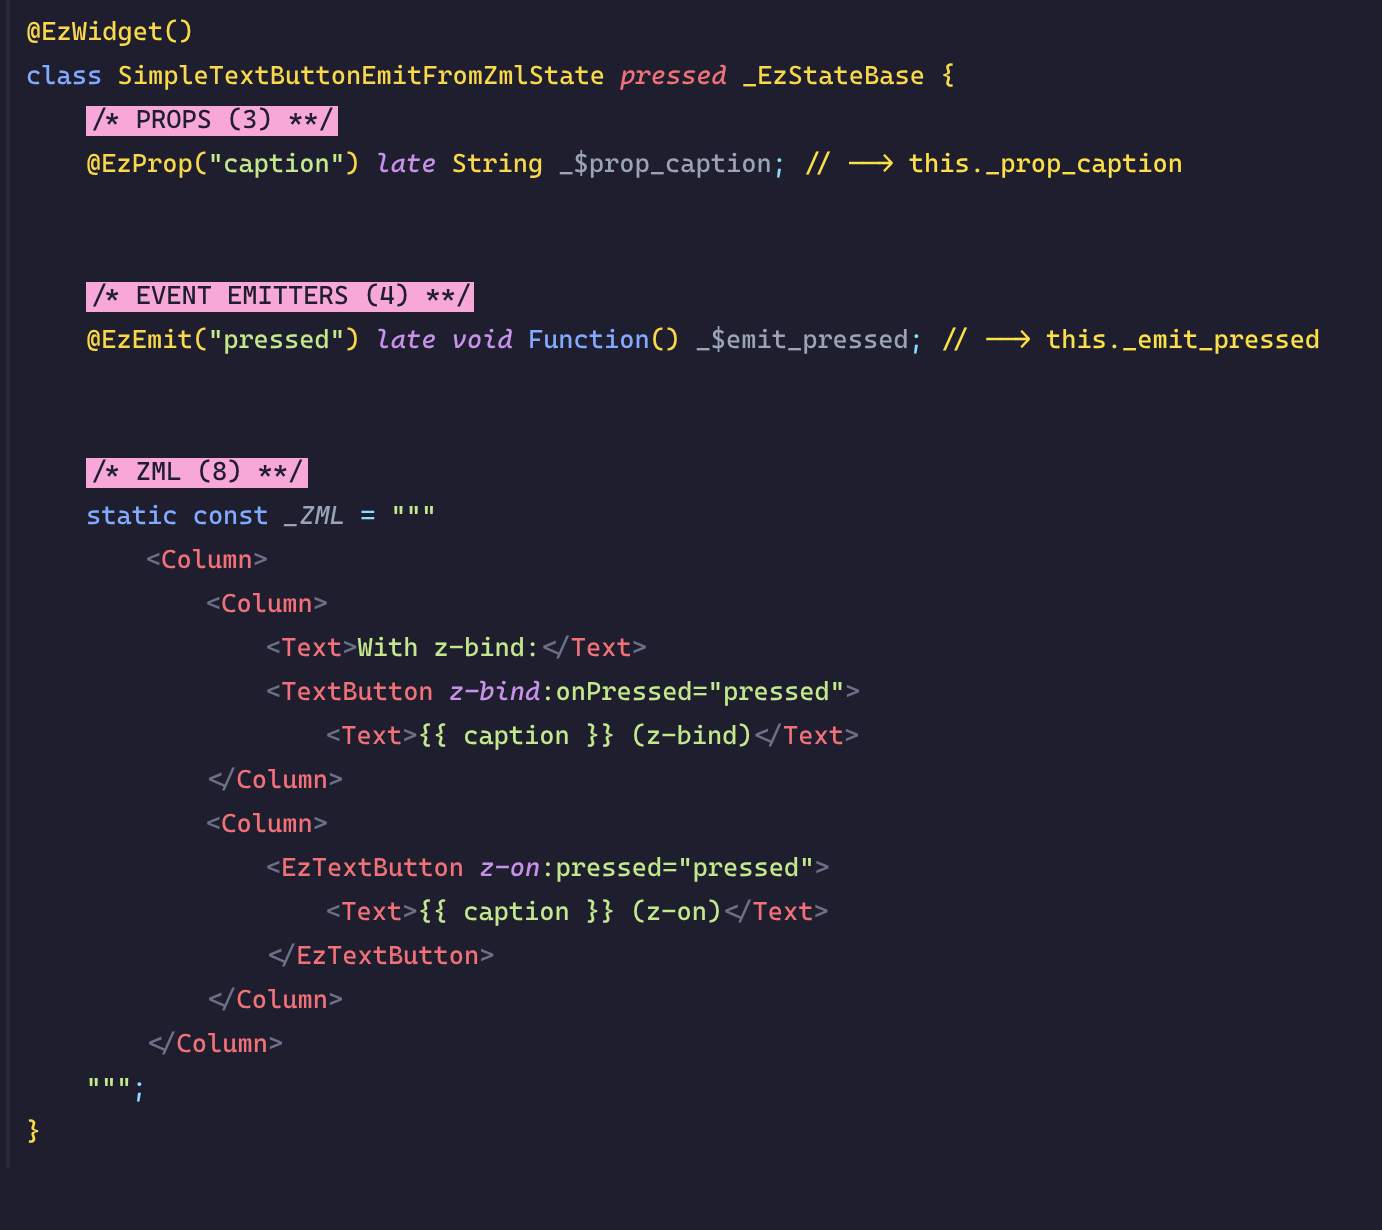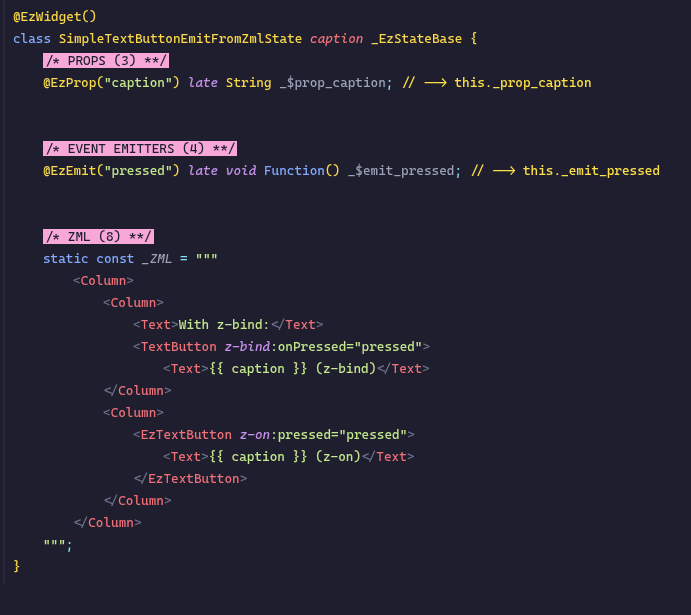--- a/index.html
+++ b/index.html
@@ -49,21 +49,21 @@
 
 <div class="code-container">
 
   <div class="line">
     <span class="annotation">@EzWidget</span><span class="paren">(</span><span class="paren">)</span>
   </div>
 
   <div class="line">
     <span class="keyword-blue">class</span>
     <span class="class-name">SimpleTextButtonEmitFromZmlState</span>
-    <span class="keyword-red">caption</span>
+    <span class="keyword-red">pressed</span>
     <span class="type-name">_EzStateBase</span><span class="brace"> {</span>
   </div>
 
   <div class="line">
     <span class="pad" style="width:30px"></span><span class="section-comment">/* PROPS (3) **/</span>
   </div>
 
   <div class="line">
     <span class="pad" style="width:30px"></span><span class="annotation">@EzProp</span><span class="paren">(</span><span class="string">"caption"</span><span class="paren">)</span><span class="keyword-late"> late</span><span class="type-name"> String</span> <span class="var-name">_$prop_caption</span><span class="op">;</span><span class="comment"> // --&gt; this._prop_caption</span>
   </div>

